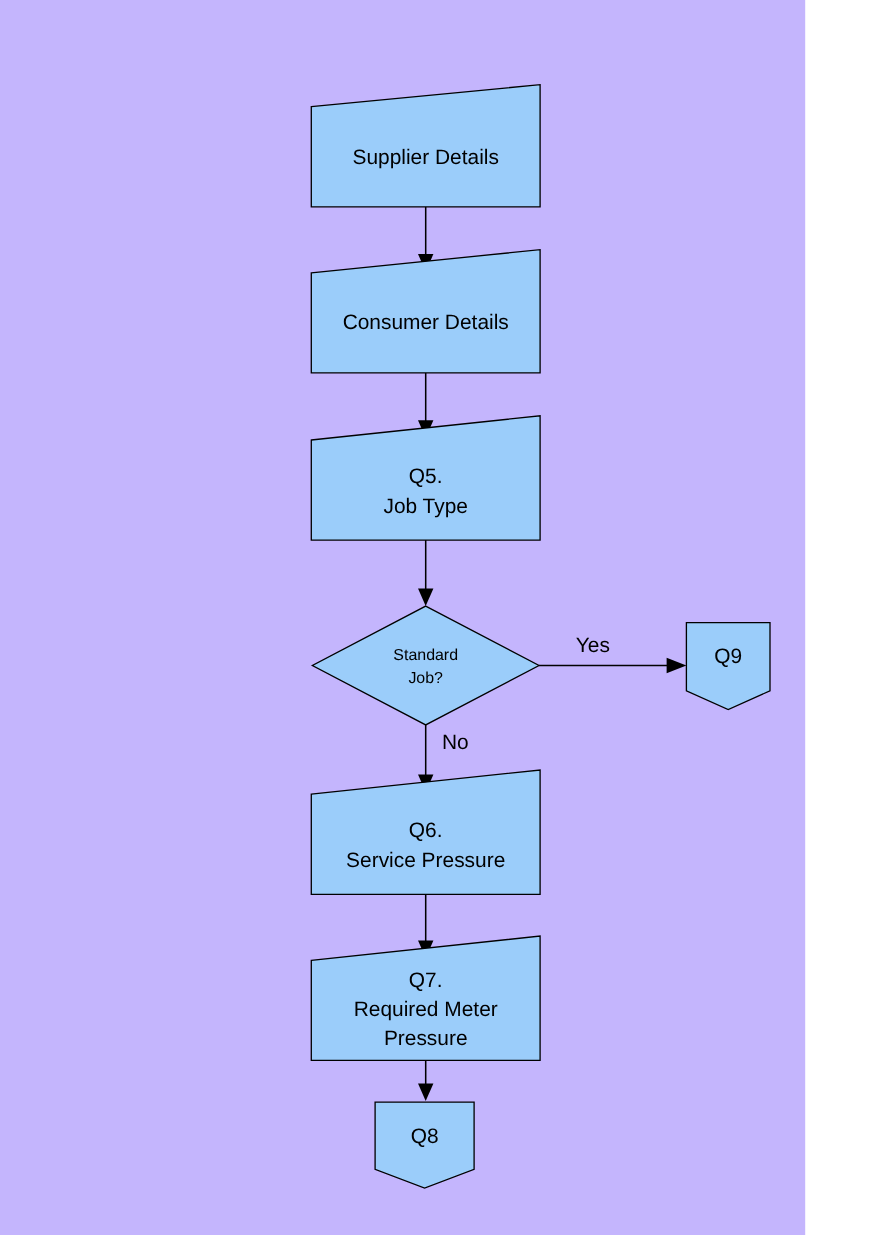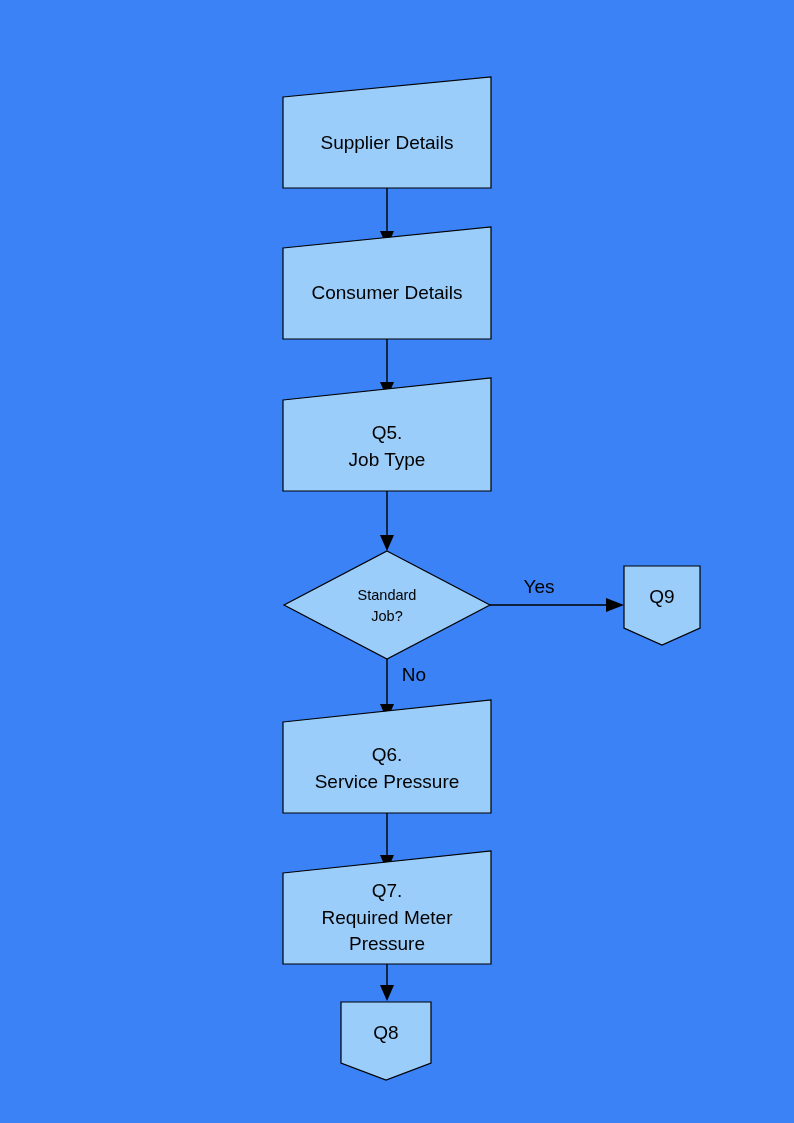--- a/index.html
+++ b/index.html
@@ -9,23 +9,23 @@
     background: #ffffff;
   }
   body {
     width: 794px;
     height: 1123px;
     font-family: "Liberation Sans", sans-serif;
     overflow: hidden;
   }
   #flow-root {
     position: relative;
-    width: 794px;
+    width: 732px;
     height: 1123px;
-    background: #3b82f6;
+    background: #c4b5fd;
   }
   svg#flowchart {
     display: block;
     width: 794px;
     height: 1123px;
   }
   .node-shape {
     stroke: #000000;
     stroke-width: 1.2;
     stroke-linejoin: miter;

